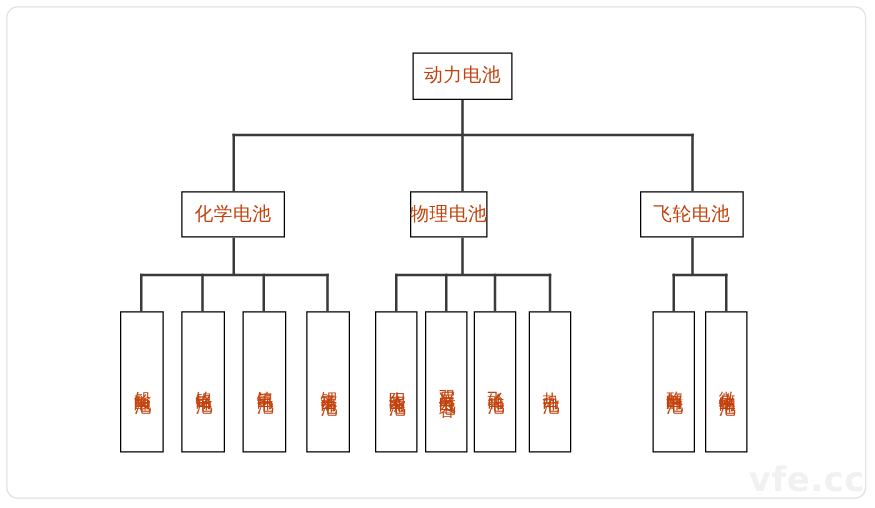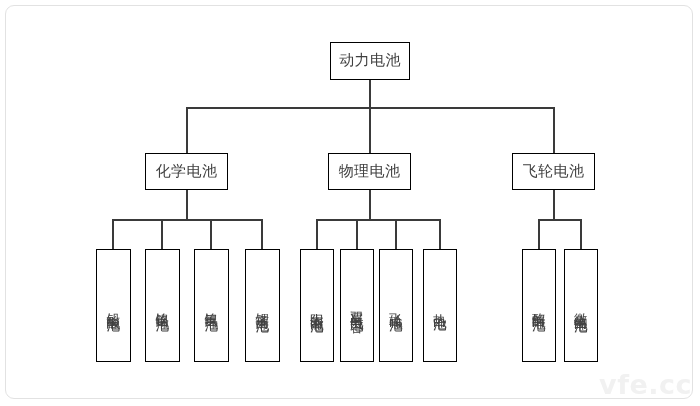--- a/index.html
+++ b/index.html
@@ -29,21 +29,21 @@
   }
   
   .node {
     position: absolute;
     box-sizing: border-box;
     border: 1.6px solid #000000;
     background: #ffffff;
     display: flex;
     align-items: center;
     justify-content: center;
-    color: #404040;
+    color: #c2410c;
     line-height: 1.06;
     z-index: 3;
   }
   .node-h {
     font-size: 15px;
     letter-spacing: 0.4px;
     white-space: nowrap;
   }
   .node-v {
     font-size: 13.5px;
@@ -85,21 +85,21 @@
   <div class="line line-v" style="left:369px; top:80px; width:2px; height:28px;"></div>
 
   <div class="line line-h" style="left:186px; top:107px; width:369px; height:2px;"></div>
 
   <div class="line line-v" style="left:186px; top:107px; width:2px; height:46px;"></div>
   <div class="line line-v" style="left:369px; top:107px; width:2px; height:46px;"></div>
   <div class="line line-v" style="left:553px; top:107px; width:2px; height:46px;"></div>
 
   <div class="node node-h" style="left:145px; top:153px; width:83px; height:37px;">化学电池</div>
 
-  <div class="node node-h" style="left:328px; top:153px; width:83px; height:37px;">物理电池</div>
+  <div class="node node-h" style="left:328px; top:153px; width:62px; height:37px;">物理电池</div>
 
   <div class="node node-h" style="left:512px; top:153px; width:83px; height:37px;">飞轮电池</div>
 
   <div class="line line-v" style="left:186px; top:190px; width:2px; height:30px;"></div>
   <div class="line line-h" style="left:112px; top:219px; width:151px; height:2px;"></div>
   <div class="line line-v" style="left:112px; top:219px; width:2px; height:30px;"></div>
   <div class="line line-v" style="left:161px; top:219px; width:2px; height:30px;"></div>
   <div class="line line-v" style="left:210px; top:219px; width:2px; height:30px;"></div>
   <div class="line line-v" style="left:261px; top:219px; width:2px; height:30px;"></div>
 

